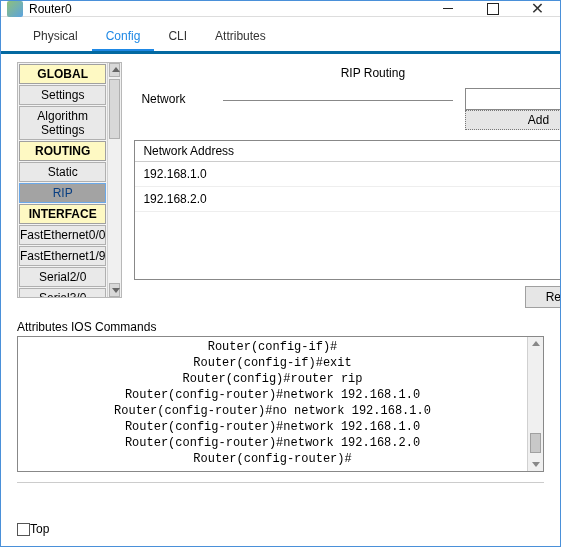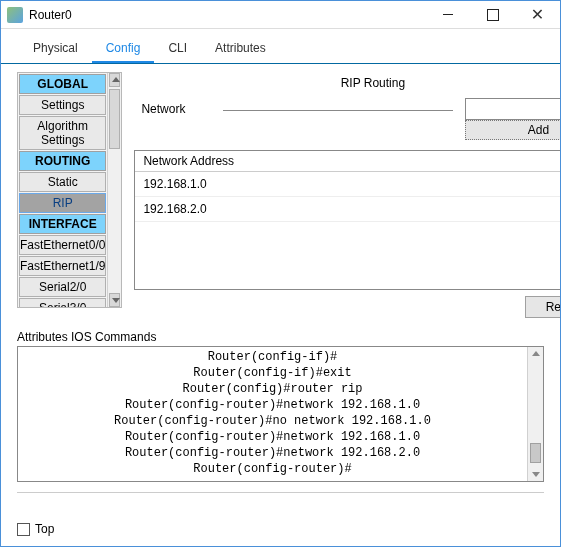--- a/index.html
+++ b/index.html
@@ -8,21 +8,21 @@
     font-family: "Segoe UI", Tahoma, sans-serif;
     font-size: 12px;
     background: #fff;
     width: 561px;
     height: 547px;
     border: 1px solid #4a90d9;
     position: relative;
     overflow: hidden;
   }
   .titlebar {
-    height: 28px;
+    height: 16px;
     display: flex;
     align-items: center;
     border-bottom: 1px solid #ddd;
     background: #fff;
   }
   .titlebar .app-icon {
     width: 16px; height: 16px;
     margin: 0 6px;
     background: linear-gradient(135deg, #8ec07c, #5ba3e0);
     border-radius: 2px;
@@ -41,21 +41,21 @@
     border: none;
   }
   .win-btn.min::before { content: ""; width: 10px; border-top: 1px solid #222; }
   .win-btn.max::before { content: ""; width: 10px; height: 10px; border: 1px solid #222; }
   .win-btn.close { font-size: 16px; line-height: 1; }
   
   .tabs {
     display: flex;
     padding: 8px 18px 0 18px;
     gap: 0;
-    border-bottom: 1px solid #0369a1;
+    border-bottom: 3px solid #0369a1;
   }
   .tab {
     padding: 4px 14px 6px 14px;
     font-size: 12px;
     color: #333;
     border-bottom: 2px solid transparent;
     cursor: pointer;
   }
   .tab.active {
     color: #1e88e5;
@@ -75,21 +75,21 @@
     width: 144px;
     height: 236px;
   }
   .sidebar {
     flex: 1;
     overflow: hidden;
   }
   .sb-header {
     font-weight: bold;
     text-align: center;
-    background: #7dd3fc;
+    background: #fef9c3;
     border: 1px solid #a0a0a0;
     padding: 2px 0;
     margin: 1px;
   }
   .sb-item {
     text-align: center;
     background: #e9e9e9;
     border: 1px solid #b0b0b0;
     padding: 2px 0;
     margin: 1px;
@@ -237,21 +237,20 @@
     position: absolute; left: 2px; right: 2px; bottom: 18px; height: 20px;
     background: #c8c8c8; border: 1px solid #a0a0a0;
   }
   
   .footer {
     position: absolute;
     bottom: 10px;
     left: 16px;
     display: flex;
     align-items: center;
-    gap: 5px;
   }
   .checkbox {
     width: 13px; height: 13px;
     border: 1px solid #555;
     background: #fff;
   }
   .hr-line {
     border-top: 1px solid #ccc;
     margin: 10px 16px 0 16px;
   }

